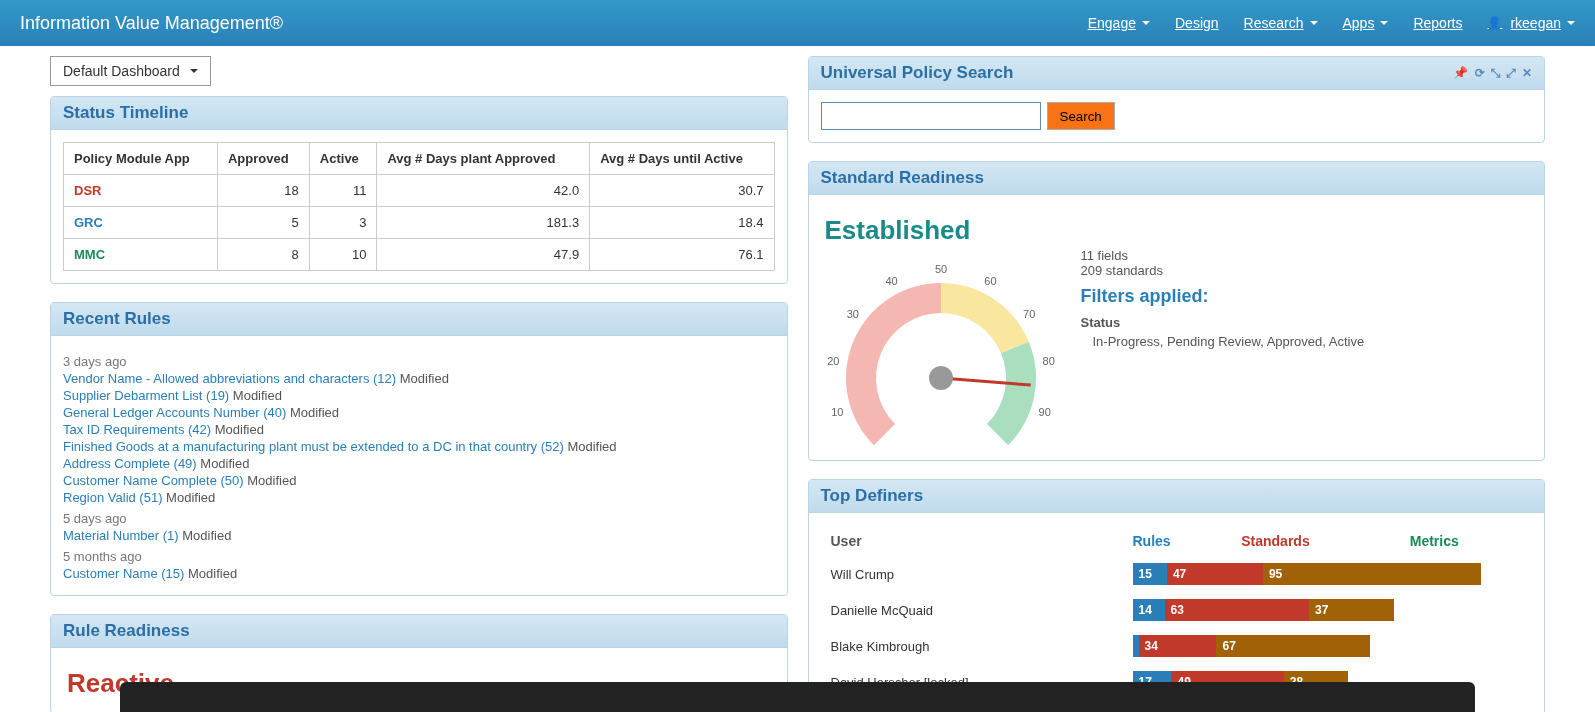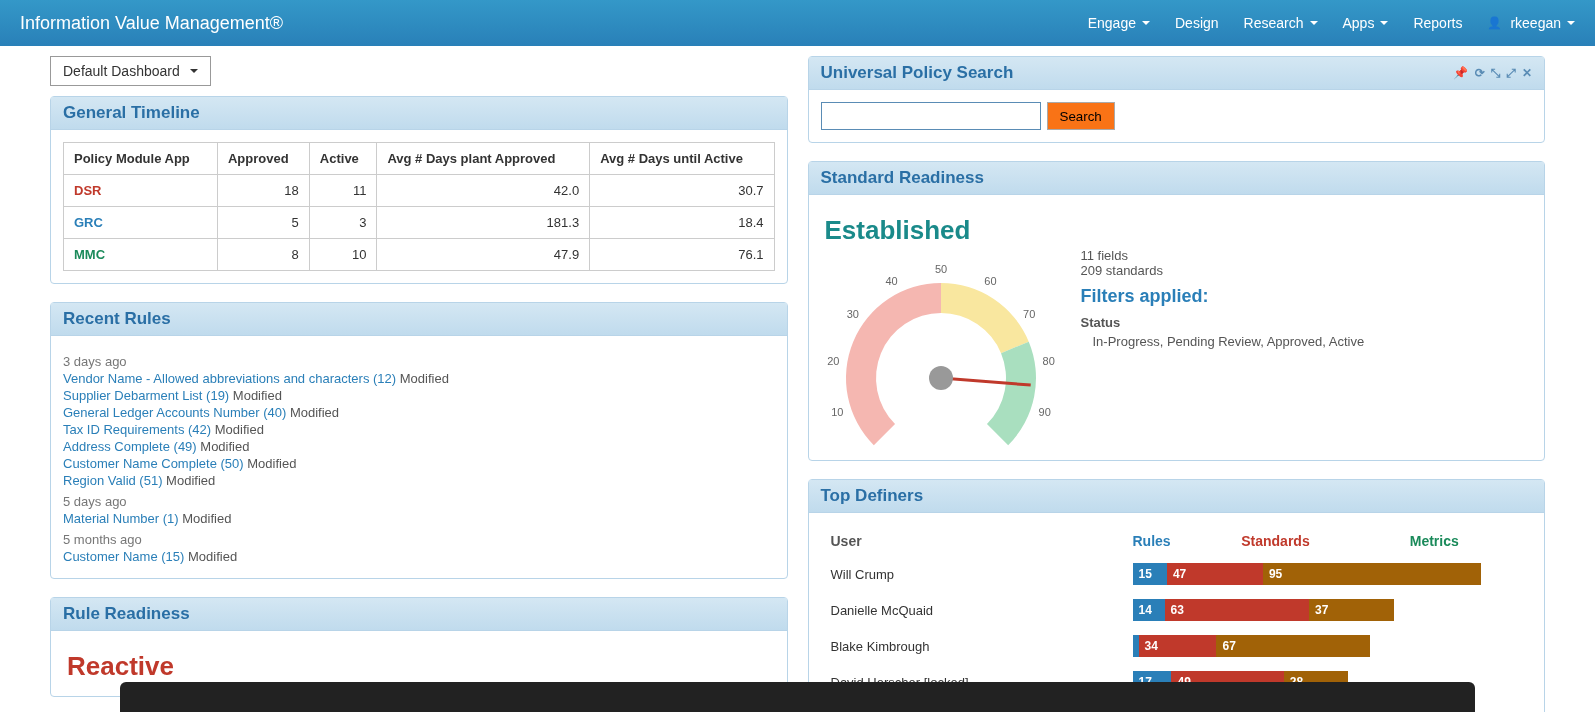--- a/index.html
+++ b/index.html
@@ -1,19 +1,19 @@
 <!DOCTYPE html>
 <html><head>
 <meta charset="utf-8">
 <style>
 * { box-sizing: border-box; margin: 0; padding: 0; }
 body { font-family: Arial, Helvetica, sans-serif; font-size: 13px; color: #333; background: #fff; width: 1595px; }
 .topnav { background: linear-gradient(#3498c8, #2980b8); height: 46px; display: flex; align-items: center; padding: 0 20px; color: #fff; }
 .brand { font-size: 18px; font-weight: normal; flex: 1; }
-.nav-items { display: flex; gap: 25px; align-items: center; }
+.nav-items { display: flex; gap: 25px; align-items: center; text-decoration: underline; }
 .nav-item { color: #fff; cursor: pointer; font-size: 14px; display: flex; align-items: center; gap: 4px; }
 .caret-down { display: inline-block; width: 0; height: 0; border-left: 4px solid transparent; border-right: 4px solid transparent; border-top: 4px solid #fff; margin-left: 2px; }
 .content { padding: 10px 50px; display: flex; gap: 20px; }
 .col { flex: 1; }
 .dashboard-select { background: #fff; border: 1px solid #999; padding: 6px 12px; margin-bottom: 10px; display: inline-flex; align-items: center; gap: 8px; cursor: pointer; font-size: 14px; }
 .panel { border: 1px solid #b8d4e8; border-radius: 4px; margin-bottom: 18px; background: #fff; }
 .panel-header { background: linear-gradient(#d4e7f3, #c0dbed); padding: 6px 12px; font-size: 17px; color: #2a6fa5; font-weight: bold; border-bottom: 1px solid #b8d4e8; display: flex; align-items: center; }
 .panel-tools { margin-left: auto; display: flex; gap: 6px; color: #5a8cb5; font-size: 12px; }
 .panel-tools span { cursor: pointer; }
 .panel-body { padding: 12px; }
@@ -88,21 +88,21 @@
 
 <div class="content">
   <div class="col">
     <div class="dashboard-select">
       <span>Default Dashboard</span>
       <span class="caret-down" style="border-top-color:#333"></span>
     </div>
 
     <div class="panel">
       <div class="panel-header">
-        <span>General Timeline</span>
+        <span>Status Timeline</span>
       </div>
       <div class="panel-body">
         <table class="policy-table">
           <thead>
               <tr id="pt-head">
                 <th>Policy Module App</th>
                 <th>Approved</th>
                 <th>Active</th>
                 <th>Avg # Days plant Approved</th>
                 <th>Avg # Days until Active</th>
@@ -138,20 +138,21 @@
     <div class="panel">
       <div class="panel-header">
         <span>Recent Rules</span>
       </div>
       <div class="panel-body" id="recent-rules-body">
           <div class="rule-time">3 days ago</div>
           <div class="rule-line"><a href="#" class="rule-link">Vendor Name - Allowed abbreviations and characters (12)</a> <span class="rule-status">Modified</span></div>
           <div class="rule-line"><a href="#" class="rule-link">Supplier Debarment List (19)</a> <span class="rule-status">Modified</span></div>
           <div class="rule-line"><a href="#" class="rule-link">General Ledger Accounts Number (40)</a> <span class="rule-status">Modified</span></div>
           <div class="rule-line"><a href="#" class="rule-link">Tax ID Requirements (42)</a> <span class="rule-status">Modified</span></div>
+          <div class="rule-line"><a href="#" class="rule-link">Finished Goods at a manufacturing plant must be extended to a DC in that country (52)</a> <span class="rule-status">Modified</span></div>
           <div class="rule-line"><a href="#" class="rule-link">Address Complete (49)</a> <span class="rule-status">Modified</span></div>
           <div class="rule-line"><a href="#" class="rule-link">Customer Name Complete (50)</a> <span class="rule-status">Modified</span></div>
           <div class="rule-line"><a href="#" class="rule-link">Region Valid (51)</a> <span class="rule-status">Modified</span></div>
           <div class="rule-time">5 days ago</div>
           <div class="rule-line"><a href="#" class="rule-link">Material Number (1)</a> <span class="rule-status">Modified</span></div>
           <div class="rule-time">5 months ago</div>
           <div class="rule-line"><a href="#" class="rule-link">Customer Name (15)</a> <span class="rule-status">Modified</span></div>
         </div>
     </div>
 

